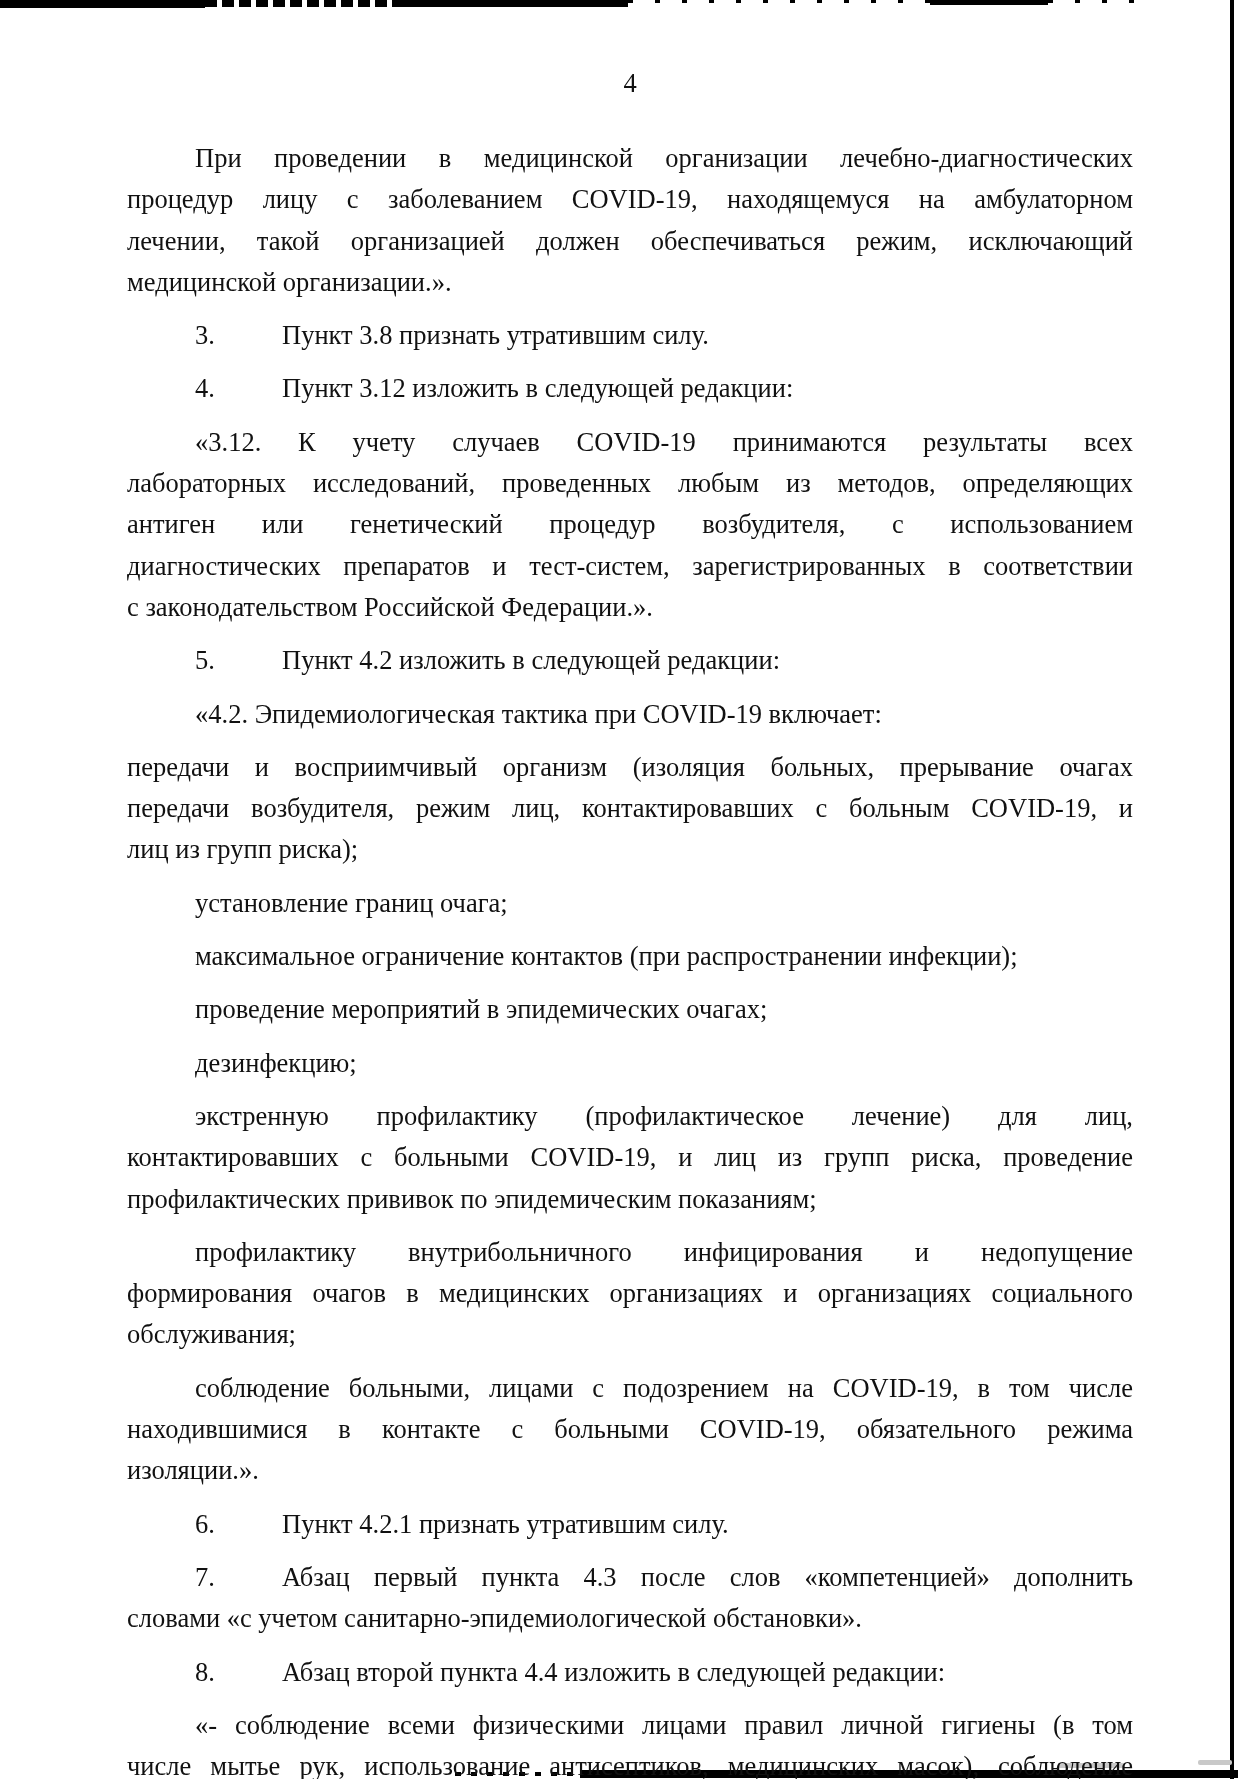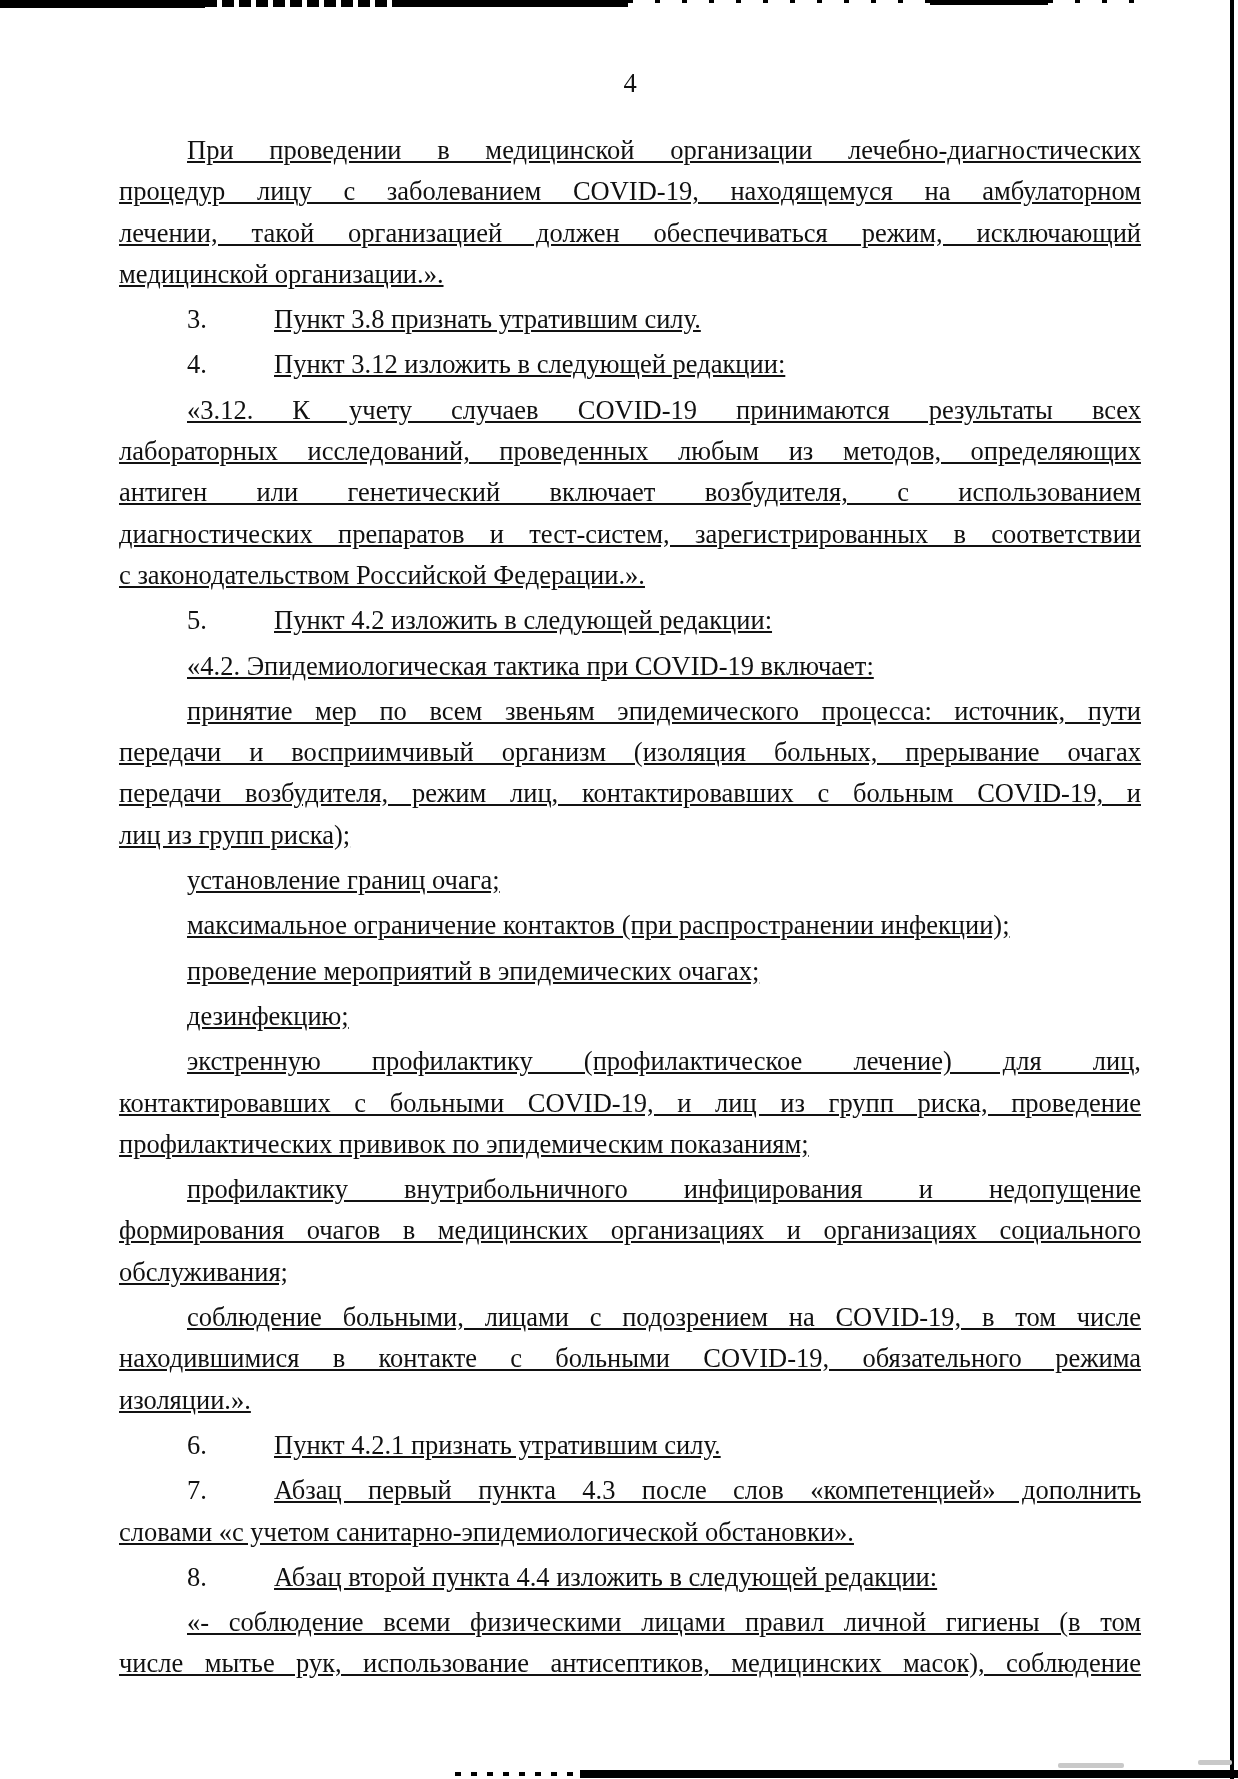--- a/index.html
+++ b/index.html
@@ -27,21 +27,21 @@
     left:115px;width:1030px;top:63px;
     text-align:center;
     font-size:26.5px;line-height:41.3px;
   }
   
   .doc-body{
     position:absolute;
     left:115px;top:126px;width:1030px;
     font-size:26.5px;line-height:41.3px;
   }
-  .para{margin:4px;padding:0;text-decoration:underline;}
+  .para{margin:12px;padding:0;}
   .line{
     text-align:justify;
     text-align-last:auto;
   }
   .line.j{text-align-last:justify;}
   .ind{display:inline-block;width:68px;}
   .num{display:inline-block;width:87px;}
 </style>
 </head>
 <body>
@@ -73,32 +73,31 @@
       </div>
       <div class="para">
         <div class="line"><span class="ind"></span><span class="num">3.</span>Пункт 3.8 признать утратившим силу.</div>
       </div>
       <div class="para">
         <div class="line"><span class="ind"></span><span class="num">4.</span>Пункт 3.12 изложить в следующей редакции:</div>
       </div>
       <div class="para">
         <div class="line j"><span class="ind"></span>«3.12. К учету случаев COVID-19 принимаются результаты всех</div>
         <div class="line j">лабораторных исследований, проведенных любым из методов, определяющих</div>
-        <div class="line j">антиген или генетический включает возбудителя, с использованием</div>
+        <div class="line j">антиген или генетический процедур возбудителя, с использованием</div>
         <div class="line j">диагностических препаратов и тест-систем, зарегистрированных в соответствии</div>
         <div class="line">с законодательством Российской Федерации.».</div>
       </div>
       <div class="para">
         <div class="line"><span class="ind"></span><span class="num">5.</span>Пункт 4.2 изложить в следующей редакции:</div>
       </div>
       <div class="para">
         <div class="line"><span class="ind"></span>«4.2. Эпидемиологическая тактика при COVID-19 включает:</div>
       </div>
       <div class="para">
-        <div class="line j"><span class="ind"></span>принятие мер по всем звеньям эпидемического процесса: источник, пути</div>
         <div class="line j">передачи и восприимчивый организм (изоляция больных, прерывание очагах</div>
         <div class="line j">передачи возбудителя, режим лиц, контактировавших с больным COVID-19, и</div>
         <div class="line">лиц из групп риска);</div>
       </div>
       <div class="para">
         <div class="line"><span class="ind"></span>установление границ очага;</div>
       </div>
       <div class="para">
         <div class="line"><span class="ind"></span>максимальное ограничение контактов (при распространении инфекции);</div>
       </div>

